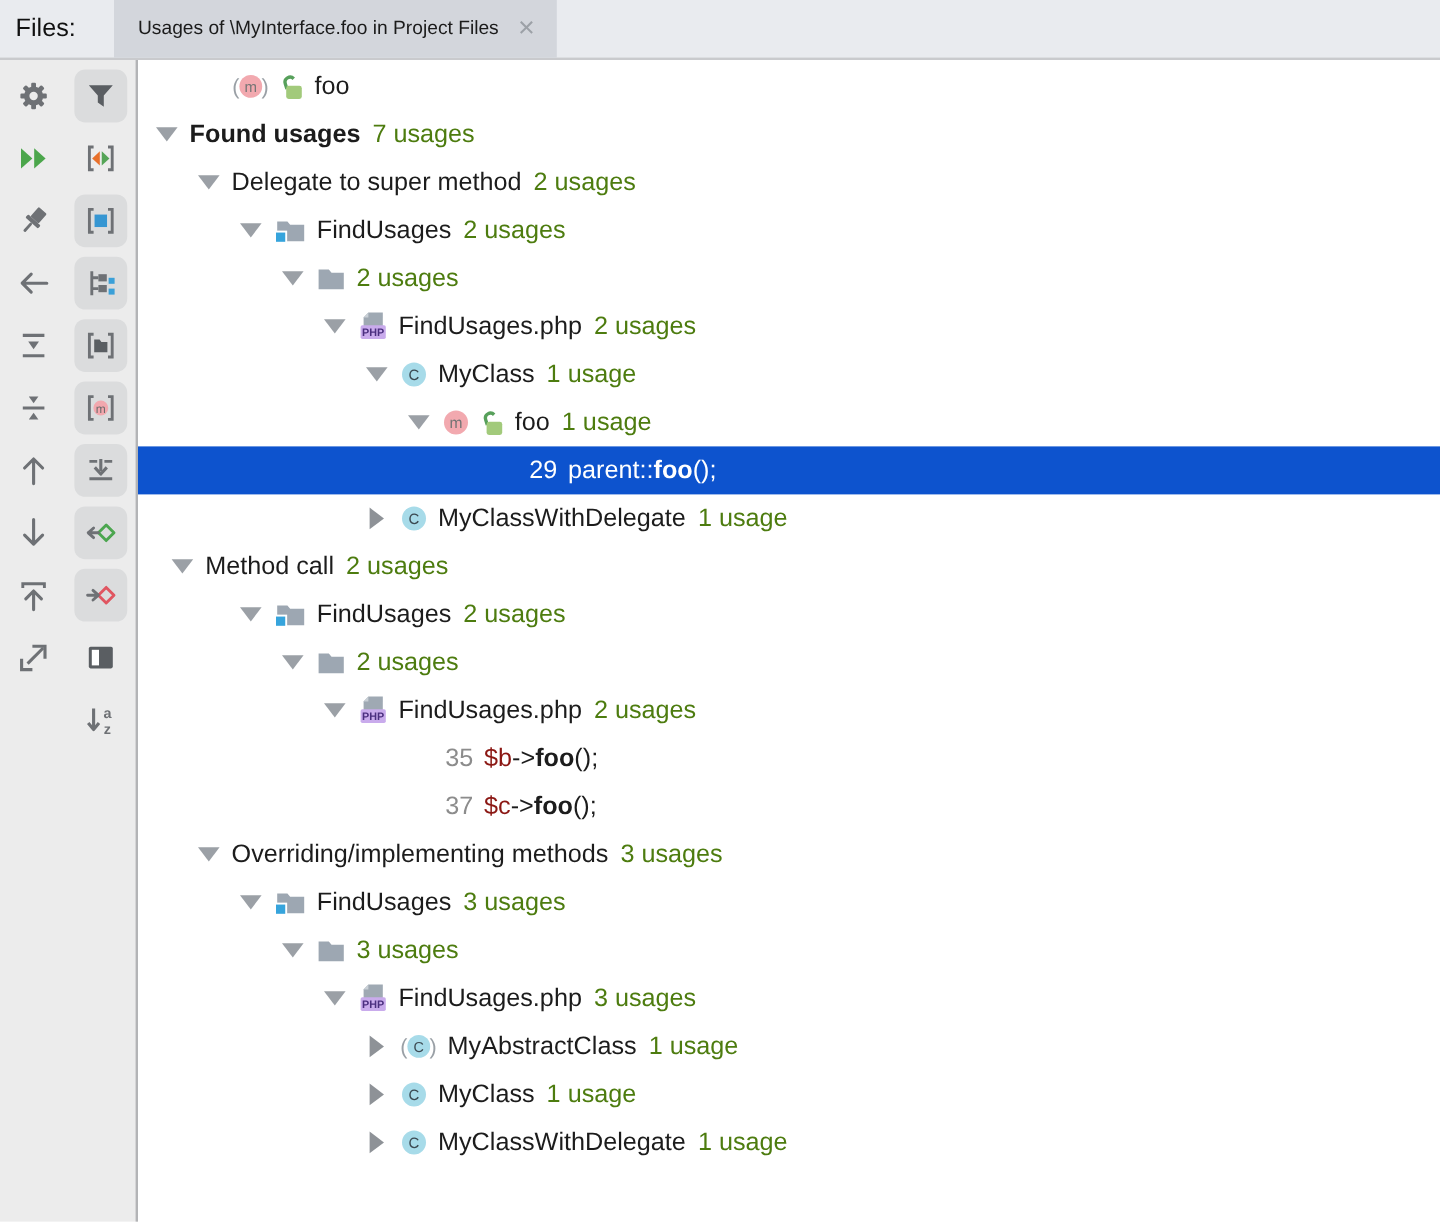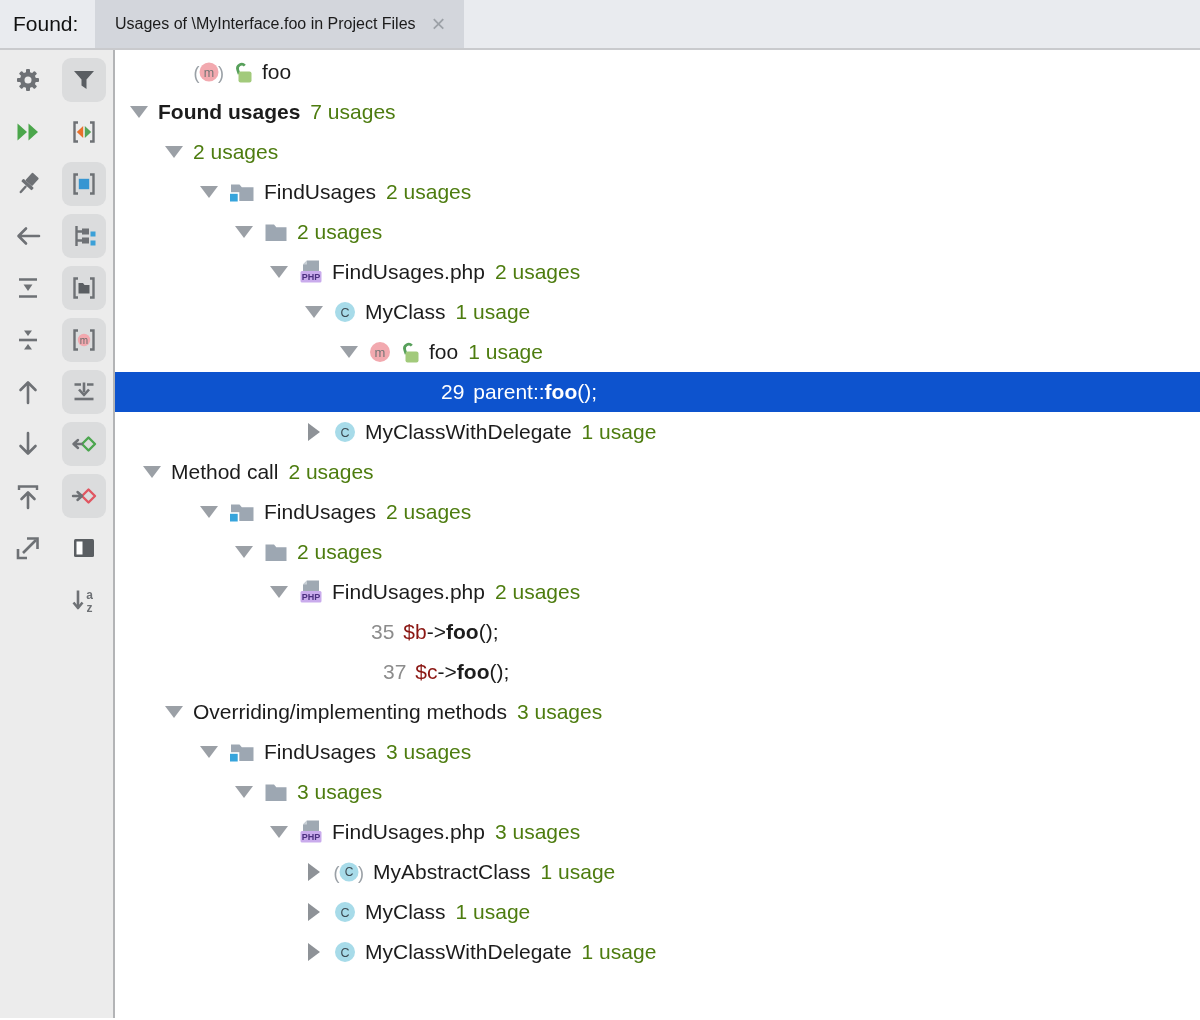--- a/index.html
+++ b/index.html
@@ -50,21 +50,21 @@
   .lineno{color:#8C8C8C;margin-right:9px;}
   .var{color:#8B1713;}
   .plain{color:#1C1C1C;}
   .bold{color:#1C1C1C;font-weight:700;}
 </style>
 </head>
 <body>
 
 <div class="app">
   <div class="topbar">
-    <span class="find-label">Found:</span>
+    <span class="find-label">Files:</span>
     <div class="tab">
       <span class="tab-title">Usages of \MyInterface.foo in Project Files</span>
       <span class="tab-close">×</span>
     </div>
   </div>
   <div class="main">
     <div class="toolbar" id="toolbar">
         <div class="tbtn" style="left: 6px; top: 8px;">
           <span>
             <svg width="28" height="28" viewBox="0 0 28 28">
@@ -275,20 +275,21 @@
           <span class="chev">
             <span class="chev-exp"></span>
           </span>
           <span class="lbl bold">Found usages</span>
           <span class="count">7 usages</span>
         </div>
         <div class="row" style="padding-left: 50px;">
           <span class="chev">
             <span class="chev-exp"></span>
           </span>
+          <span class="lbl">Delegate to super method</span>
           <span class="count">2 usages</span>
         </div>
         <div class="row" style="padding-left: 85px;">
           <span class="chev">
             <span class="chev-exp"></span>
           </span>
           <span class="ticon">
             <svg width="28" height="24" viewBox="0 0 28 24">
               <path d="M3 4.5 h8.5 l2.3 2.8 H25.5 V21 H3 Z" fill="#9DA7B2"></path>
               <rect x="1.2" y="13" width="9.3" height="9.3" fill="#36A4DC" stroke="#FFFFFF" stroke-width="1.6"></rect>
@@ -420,21 +421,21 @@
           <span class="lbl">FindUsages.php</span>
           <span class="count">2 usages</span>
         </div>
         <div class="row code" style="padding-left: 256px;">
           <span class="lineno">35</span>
           <span class="var">$b</span>
           <span class="plain">-&gt;</span>
           <span class="bold">foo</span>
           <span class="plain">();</span>
         </div>
-        <div class="row code" style="padding-left: 256px; margin-left: 12px;">
+        <div class="row code" style="padding-left: 256px;">
           <span class="lineno">37</span>
           <span class="var">$c</span>
           <span class="plain">-&gt;</span>
           <span class="bold">foo</span>
           <span class="plain">();</span>
         </div>
         <div class="row" style="padding-left: 50px;">
           <span class="chev">
             <span class="chev-exp"></span>
           </span>

